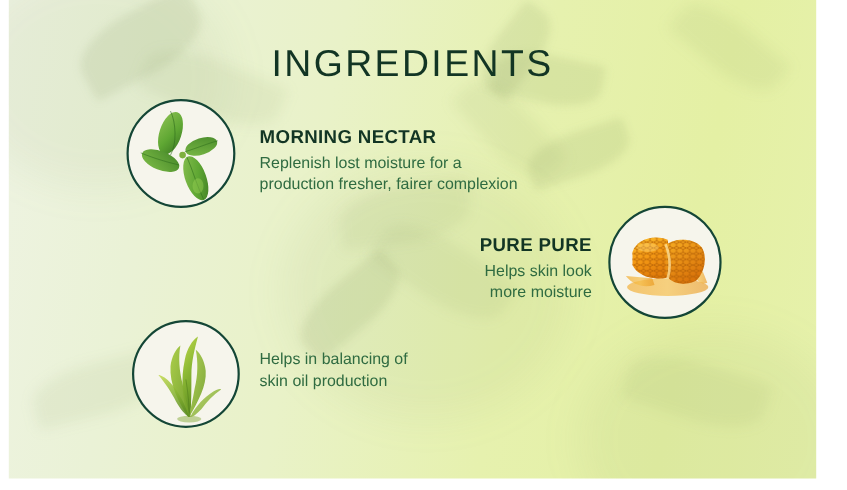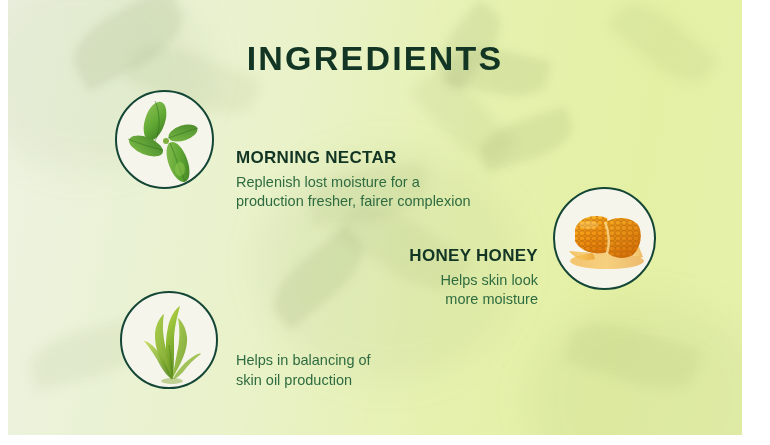--- a/index.html
+++ b/index.html
@@ -50,40 +50,39 @@
   }
 
   
   #title {
     position: absolute;
     left: 0;
     top: 41px;
     width: 734px;
     text-align: center;
     font-size: 34px;
-    font-weight: 700;
+    font-weight: 400;
     letter-spacing: 2.2px;
     color: #123524;
     line-height: 1;
   }
 
   
   .circle {
     position: absolute;
     border-radius: 50%;
     background: #f6f5ec;
     border: 2px solid #144636;
     box-sizing: border-box;
     overflow: hidden;
   }
 
   
   .ing-text {
     position: absolute;
-    margin-top: 33px;
   }
   .ing-title {
     font-size: 17px;
     font-weight: 700;
     color: #123524;
     letter-spacing: 0.3px;
     line-height: 1.1;
     margin-bottom: 5px;
   }
   .ing-desc {
@@ -188,21 +187,21 @@
         <path d="M20 40 C24 28 40 24 52 29 L56 62 C42 68 24 62 20 52 Z" fill="url(#hcA)"></path>
         <path d="M20 40 C24 28 40 24 52 29 L56 62 C42 68 24 62 20 52 Z" fill="url(#cells)"></path>
         <path d="M50 34 C58 27 76 27 83 36 C88 44 86 58 78 66 C66 72 54 68 50 60 Z" fill="url(#hcB)"></path>
         <path d="M50 34 C58 27 76 27 83 36 C88 44 86 58 78 66 C66 72 54 68 50 60 Z" fill="url(#cells)"></path>
         <path d="M50 33 C54 42 55 55 52 64" stroke="#fde3a0" stroke-width="2.4" fill="none" opacity="0.75"></path>
       </g>
       <ellipse cx="34" cy="36" rx="10" ry="4" fill="#ffe08a" opacity="0.35"></ellipse>
     </svg>
   </div>
   <div class="ing-text align-right" id="text-honey">
-    <div class="ing-title">HONEY HONEY</div>
+    <div class="ing-title">PURE PURE</div>
     <div class="ing-desc">Helps skin look
 more moisture</div>
   </div>
 
   <div class="circle" id="circle-seaweed">
     <svg viewBox="0 0 98 98" width="98" height="98">
       <defs>
         <linearGradient id="swA" x1="0" y1="0" x2="0.3" y2="1">
           <stop offset="0%" stop-color="#c3d94e"></stop>
           <stop offset="45%" stop-color="#8fbb35"></stop>

